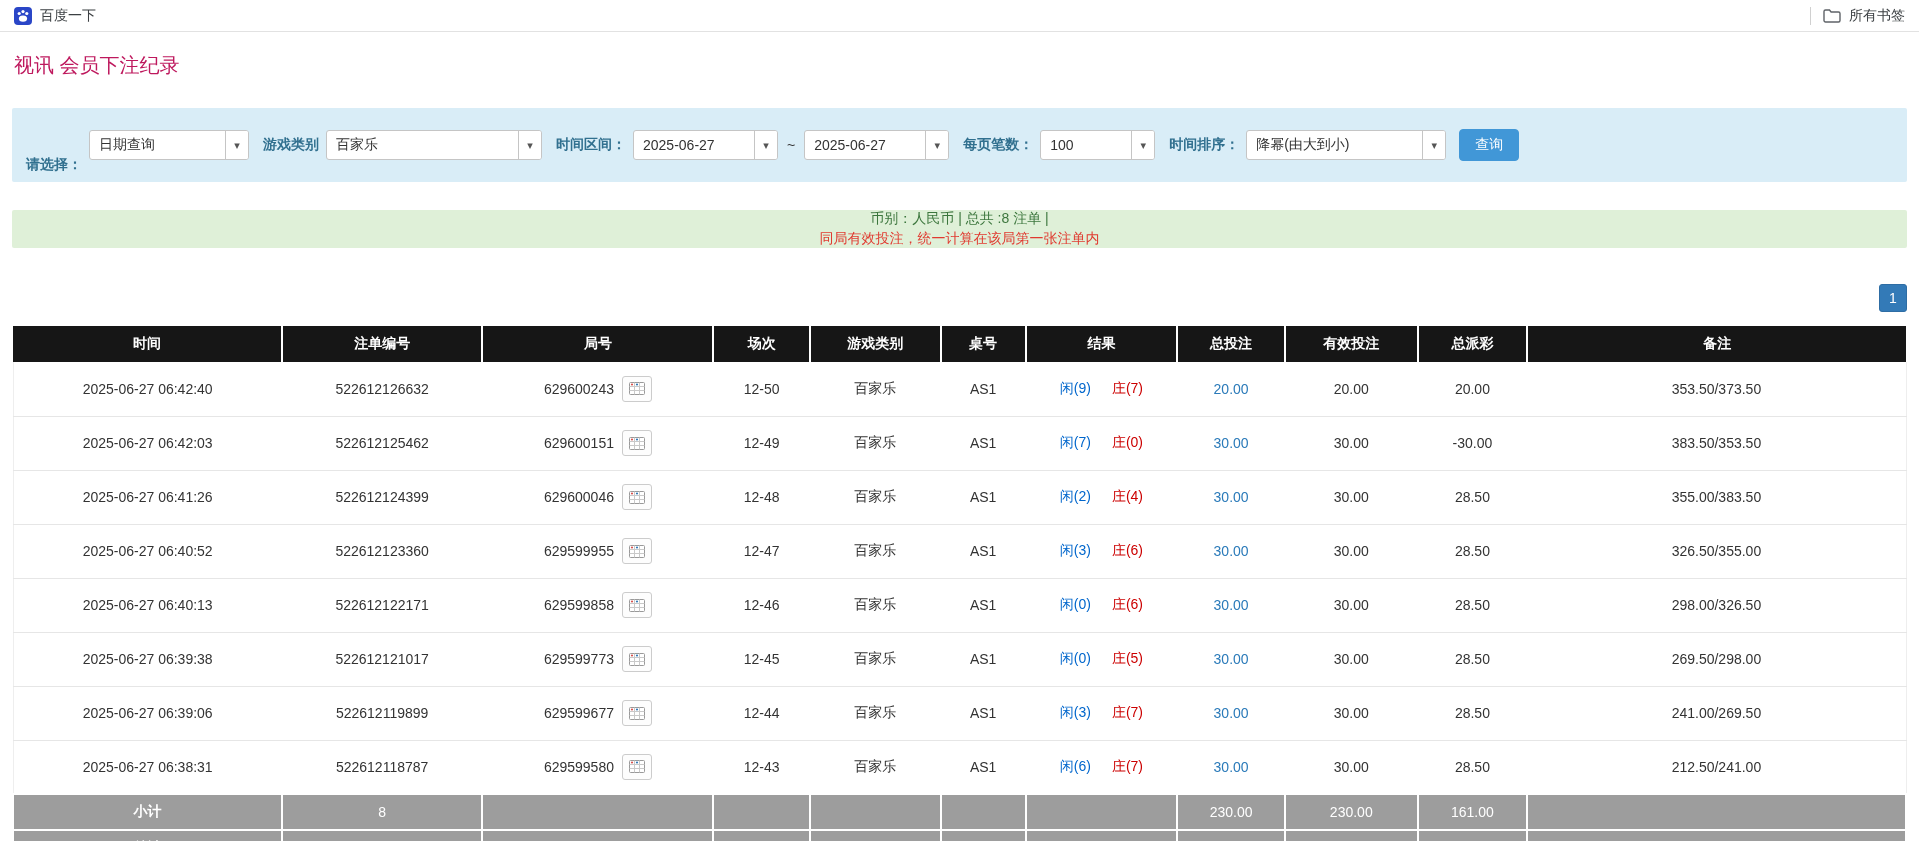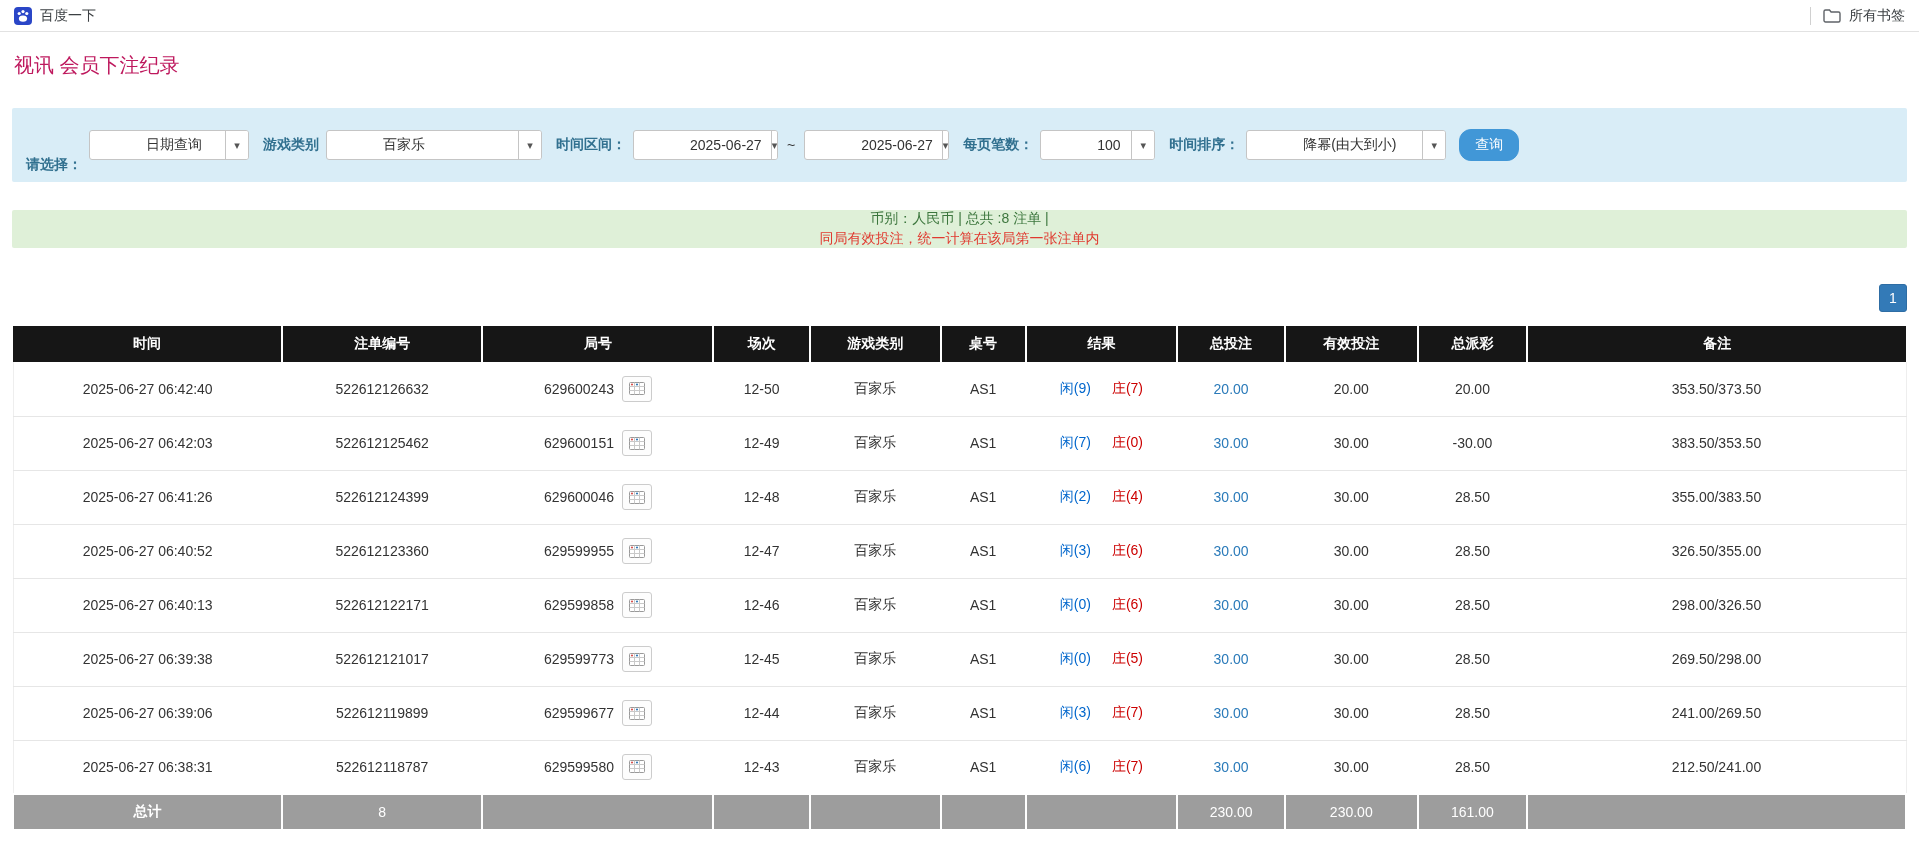--- a/index.html
+++ b/index.html
@@ -26,32 +26,32 @@
 
   
   .filter-bar {
     margin:0 12px; background:var(--filter_bg,#d9edf7);
     display:flex; align-items:center; padding:8px 10px; border-radius:2px; flex-wrap:nowrap;
   }
   .flabel { font-weight:bold; color:var(--label_blue,#31708f); font-size:14px; margin:0 7px 0 14px; white-space:nowrap; }
   .flabel.first { margin-left:4px;margin-top:40px; }
   .combo {
     height:30px; background:#fff; border:1px solid #c5c5c5; border-radius:3px;
-    display:inline-flex; align-items:stretch; overflow:hidden; cursor:pointer; flex:none;padding-left:47px;
+    display:inline-flex; align-items:stretch; overflow:hidden; cursor:pointer; flex:none;
   }
   .combo-text { padding:0 9px; font-size:14px; display:flex; align-items:center; flex:1; color:#333; white-space:nowrap; }
   .combo-caret {
     width:23px; border-left:1px solid #c5c5c5; display:flex; align-items:center; justify-content:center;
     color:#555; font-size:11px; background:#fff;
   }
   .tilde { margin:0 9px; font-size:14px; color:#333; }
   .search-btn {
     margin-left:13px; height:32px; padding:0 15px;
     background:var(--button_blue,#4197d7); border:1px solid var(--button_blue,#4197d7);
-    color:#fff; font-size:14px; border-radius:12px; cursor:pointer; font-family:inherit; flex:none;
+    color:#fff; font-size:14px; border-radius:4px; cursor:pointer; font-family:inherit; flex:none;
   }
 
   
   .summary-bar {
     margin:28px 12px 0; background:var(--summary_bg,#dff0d8); height:38px;
     display:flex; align-items:center; justify-content:space-between; padding:0 14px;
     font-size:14px; border-radius:2px;flex-direction:column;
   }
   .summary-left { color:var(--summary_text,#3c763d); }
   .summary-right { color:var(--warning_red,#e03a30); }
@@ -429,26 +429,39 @@
     <td>
       <a class="bet-link">30.00</a>
     </td>
     <td>30.00</td>
     <td>28.50</td>
     <td>212.50/241.00</td>
   </tr>
 </tbody>
   <tfoot>
     <tr>
-      <td class="foot-label">总计</td>
+      <td class="foot-label">小计</td>
       <td>8</td>
       <td></td>
       <td></td>
       <td></td>
       <td></td>
       <td></td>
       <td>230.00</td>
       <td>230.00</td>
       <td>161.00</td>
       <td></td>
     </tr>
+    <tr>
+      <td class="foot-label">总计</td>
+      <td>8</td>
+      <td></td>
+      <td></td>
+      <td></td>
+      <td></td>
+      <td></td>
+      <td>230.00</td>
+      <td>230.00</td>
+      <td>161.00</td>
+      <td></td>
+    </tr>
   </tfoot>
 </table>
 
 </body></html>

